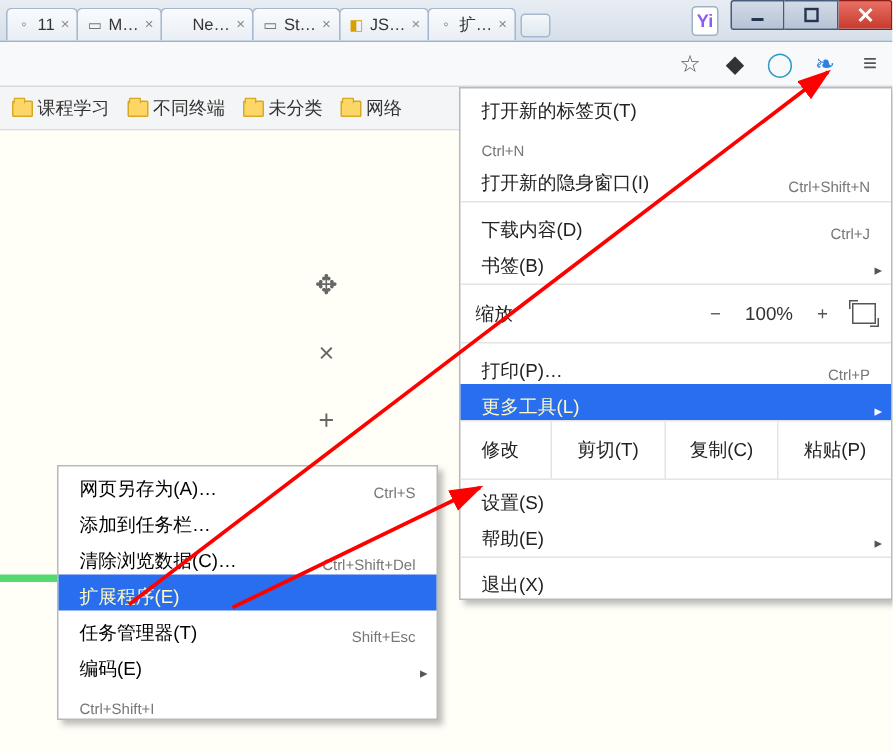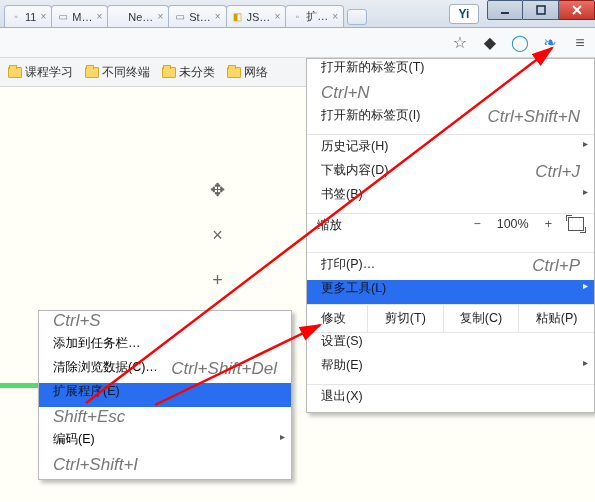--- a/index.html
+++ b/index.html
@@ -8,21 +8,21 @@
   
   .titlebar { height: 28px; background: linear-gradient(#e8edf3, #d6dfea); display: flex; align-items: center; border-bottom: 1px solid #9fb2c8; position: relative; }
   .tabs { display: flex; align-items: flex-end; height: 100%; padding-left: 4px; flex: 1; overflow: hidden; }
   .tab { display: flex; align-items: center; height: 22px; border: 1px solid #a6b8cf; border-bottom: none; background: linear-gradient(#f9fbfd,#e9eef5); border-radius: 4px 4px 0 0; margin-right: -1px; padding: 0 5px; font-size: 11px; color: #333; max-width: 62px; white-space: nowrap; position: relative; }
   .tab .favicon { width: 12px; height: 12px; display: inline-flex; align-items: center; justify-content: center; margin-right: 3px; font-size: 10px; color: #777; }
   .tab .label { overflow: hidden; text-overflow: ellipsis; flex: 1; }
   .tab .x { margin-left: 4px; color: #888; font-size: 10px; }
   .newtab { width: 20px; height: 16px; background: linear-gradient(#f5f8fb,#dfe7f0); border: 1px solid #a6b8cf; border-radius: 3px; margin: 0 6px 2px 4px; align-self: flex-end; }
 
   .win-right { display: flex; align-items: center; height: 100%; }
-  .ybtn { width: 30px; height: 20px; background: #fff; border: 1px solid #9fb2c8; border-radius: 3px; display: flex; align-items: center; justify-content: center; margin-right: 8px; font-weight: bold; color:#0c4a6e; font-size:12px; }
+  .ybtn { width: 18px; height: 20px; background: #fff; border: 1px solid #9fb2c8; border-radius: 3px; display: flex; align-items: center; justify-content: center; margin-right: 8px; font-weight: bold; color:#8b5cf6; font-size:12px; }
   .winbtns { display: flex; height: 100%; }
   .winbtn { width: 36px; height: 20px; border: 1px solid #465b7a; border-left: none; background: linear-gradient(#d2dbe7,#b7c4d6); display:flex; align-items:center; justify-content:center; }
   .winbtn:first-child { border-left: 1px solid #465b7a; border-top-left-radius:2px; border-bottom-left-radius:2px;}
   .winbtn.close { background: linear-gradient(#e86f65,#c83a2d); border-color:#8e1c12; border-top-right-radius:2px; }
   .winbtn svg { width:12px; height:12px; }
 
   
   .toolbar { height: 30px; background: #f8f9fb; border-bottom: 1px solid #d7dbe0; display:flex; align-items:center; justify-content:flex-end; padding: 0 6px; gap:12px; }
   .ticon { width:18px; height:18px; display:flex; align-items:center; justify-content:center; color:#555; }
 
@@ -35,35 +35,35 @@
   
   .page { position:absolute; left:0; top:87px; right:0; bottom:0; background:#fffef7; }
   .page .left-green { position:absolute; left:0; top:296px; width:42px; height:5px; background:#54da70; }
 
   
   .minitools { position:absolute; left:210px; top:92px; display:flex; flex-direction:column; align-items:center; gap:24px; color:#666; font-size:18px; }
 
   
   .chrome-menu { position:absolute; right:0px; top:58px; width:289px; background:#fff; border:1px solid #b9b9b9; box-shadow:3px 3px 4px rgba(0,0,0,.25); font-size:12.5px; color:#222; }
   .chrome-menu .sep { height:1px; background:#e4e4e4; margin:3px 0; }
-  .mi { height:24px; display:flex; align-items:flex-start; padding:0 14px; justify-content:space-between; position:relative; }
-  .mi .sc { color:#777; font-size:17px;font-style:italic; }
+  .mi { height:24px; display:flex; align-items:flex-end; padding:0 14px; justify-content:space-between; position:relative; }
+  .mi .sc { color:#777; font-size:10px; }
   .mi.sub::after { content:"▸"; position:absolute; right:6px; color:#555; font-size:10px;}
-  .mi.sel { background:#2a6ef0; color:#0f172a; }
+  .mi.sel { background:#2a6ef0; color:#fef9c3; }
   .mi.sel .sc { color:#fff; }
   .mi.sel.sub::after { color:#fff; }
-  .zoomrow { height:32px; display:flex; align-items:flex-start; padding:0 10px; gap:10px; }
+  .zoomrow { height:32px; display:flex; align-items:center; padding:0 10px; gap:10px; }
   .zoomrow .lbl { flex:0 0 60px; }
   .zctl { flex:1; display:flex; align-items:center; justify-content:flex-end; gap:16px; color:#555; }
   .zctl .pct { color:#333; }
   .fsicon { width:16px; height:14px; border:1.5px solid #555; position:relative; }
   .fsicon::before, .fsicon::after { content:""; position:absolute; width:5px; height:5px; border:1.5px solid #555; }
   .fsicon::before { top:-3px; left:-3px; border-right:none; border-bottom:none;}
   .fsicon::after { bottom:-3px; right:-3px; border-left:none; border-top:none;}
-  .editrow { height:29px; display:flex; align-items:center; border-top:1px solid #e4e4e4; border-bottom:1px solid #e4e4e4;}
+  .editrow { height:40px; display:flex; align-items:center; border-top:1px solid #e4e4e4; border-bottom:1px solid #e4e4e4;}
   .editrow .lbl { width:60px; padding-left:14px;}
   .editrow .seg { flex:1; text-align:right; border-left:1px solid #e4e4e4; height:100%; display:flex; align-items:center; justify-content:center; }
 
   
   .sub-menu { position:absolute; left:38px; top:310px; width:254px; background:#fff; border:1px solid #b9b9b9; box-shadow:3px 3px 4px rgba(0,0,0,.25); font-size:12.5px; }
   .sub-menu .mi { padding:0 14px; }
 
   
   .arrows { position:absolute; inset:0; pointer-events:none; }
 </style>
@@ -167,28 +167,24 @@
 
 <div class="chrome-menu">
   <div class="mi">
       <span>打开新的标签页(T)</span>
       <span class="sc"></span>
     </div>
   <div class="mi">
       <span class="sc">Ctrl+N</span>
     </div>
   <div class="mi">
-      <span>打开新的标签页(I)</span>
+      <span>打开新的隐身窗口(I)</span>
       <span class="sc">Ctrl+Shift+N</span>
     </div>
   <div class="sep"></div>
-  <div class="mi sub">
-      <span>历史记录(H)</span>
-      <span class="sc"></span>
-    </div>
   <div class="mi">
       <span>下载内容(D)</span>
       <span class="sc">Ctrl+J</span>
     </div>
   <div class="mi sub">
       <span>书签(B)</span>
       <span class="sc"></span>
     </div>
   <div class="sep"></div>
   <div class="zoomrow">
@@ -222,36 +218,38 @@
       <span>帮助(E)</span>
     </div>
   <div class="sep"></div>
   <div class="mi">
       <span>退出(X)</span>
     </div>
 </div>
 
 <div class="sub-menu">
   <div class="mi">
+      <span>网页另存为(A)…</span>
       <span class="sc">Ctrl+S</span>
     </div>
   <div class="mi">
       <span>添加到任务栏…</span>
       <span class="sc"></span>
     </div>
   <div class="sep"></div>
   <div class="mi">
       <span>清除浏览数据(C)…</span>
       <span class="sc">Ctrl+Shift+Del</span>
     </div>
   <div class="mi sel">
       <span>扩展程序(E)</span>
       <span class="sc"></span>
     </div>
   <div class="mi">
+      <span>任务管理器(T)</span>
       <span class="sc">Shift+Esc</span>
     </div>
   <div class="mi sub">
       <span>编码(E)</span>
       <span class="sc"></span>
     </div>
   <div class="sep"></div>
   <div class="mi">
       <span class="sc">Ctrl+Shift+I</span>
     </div>

